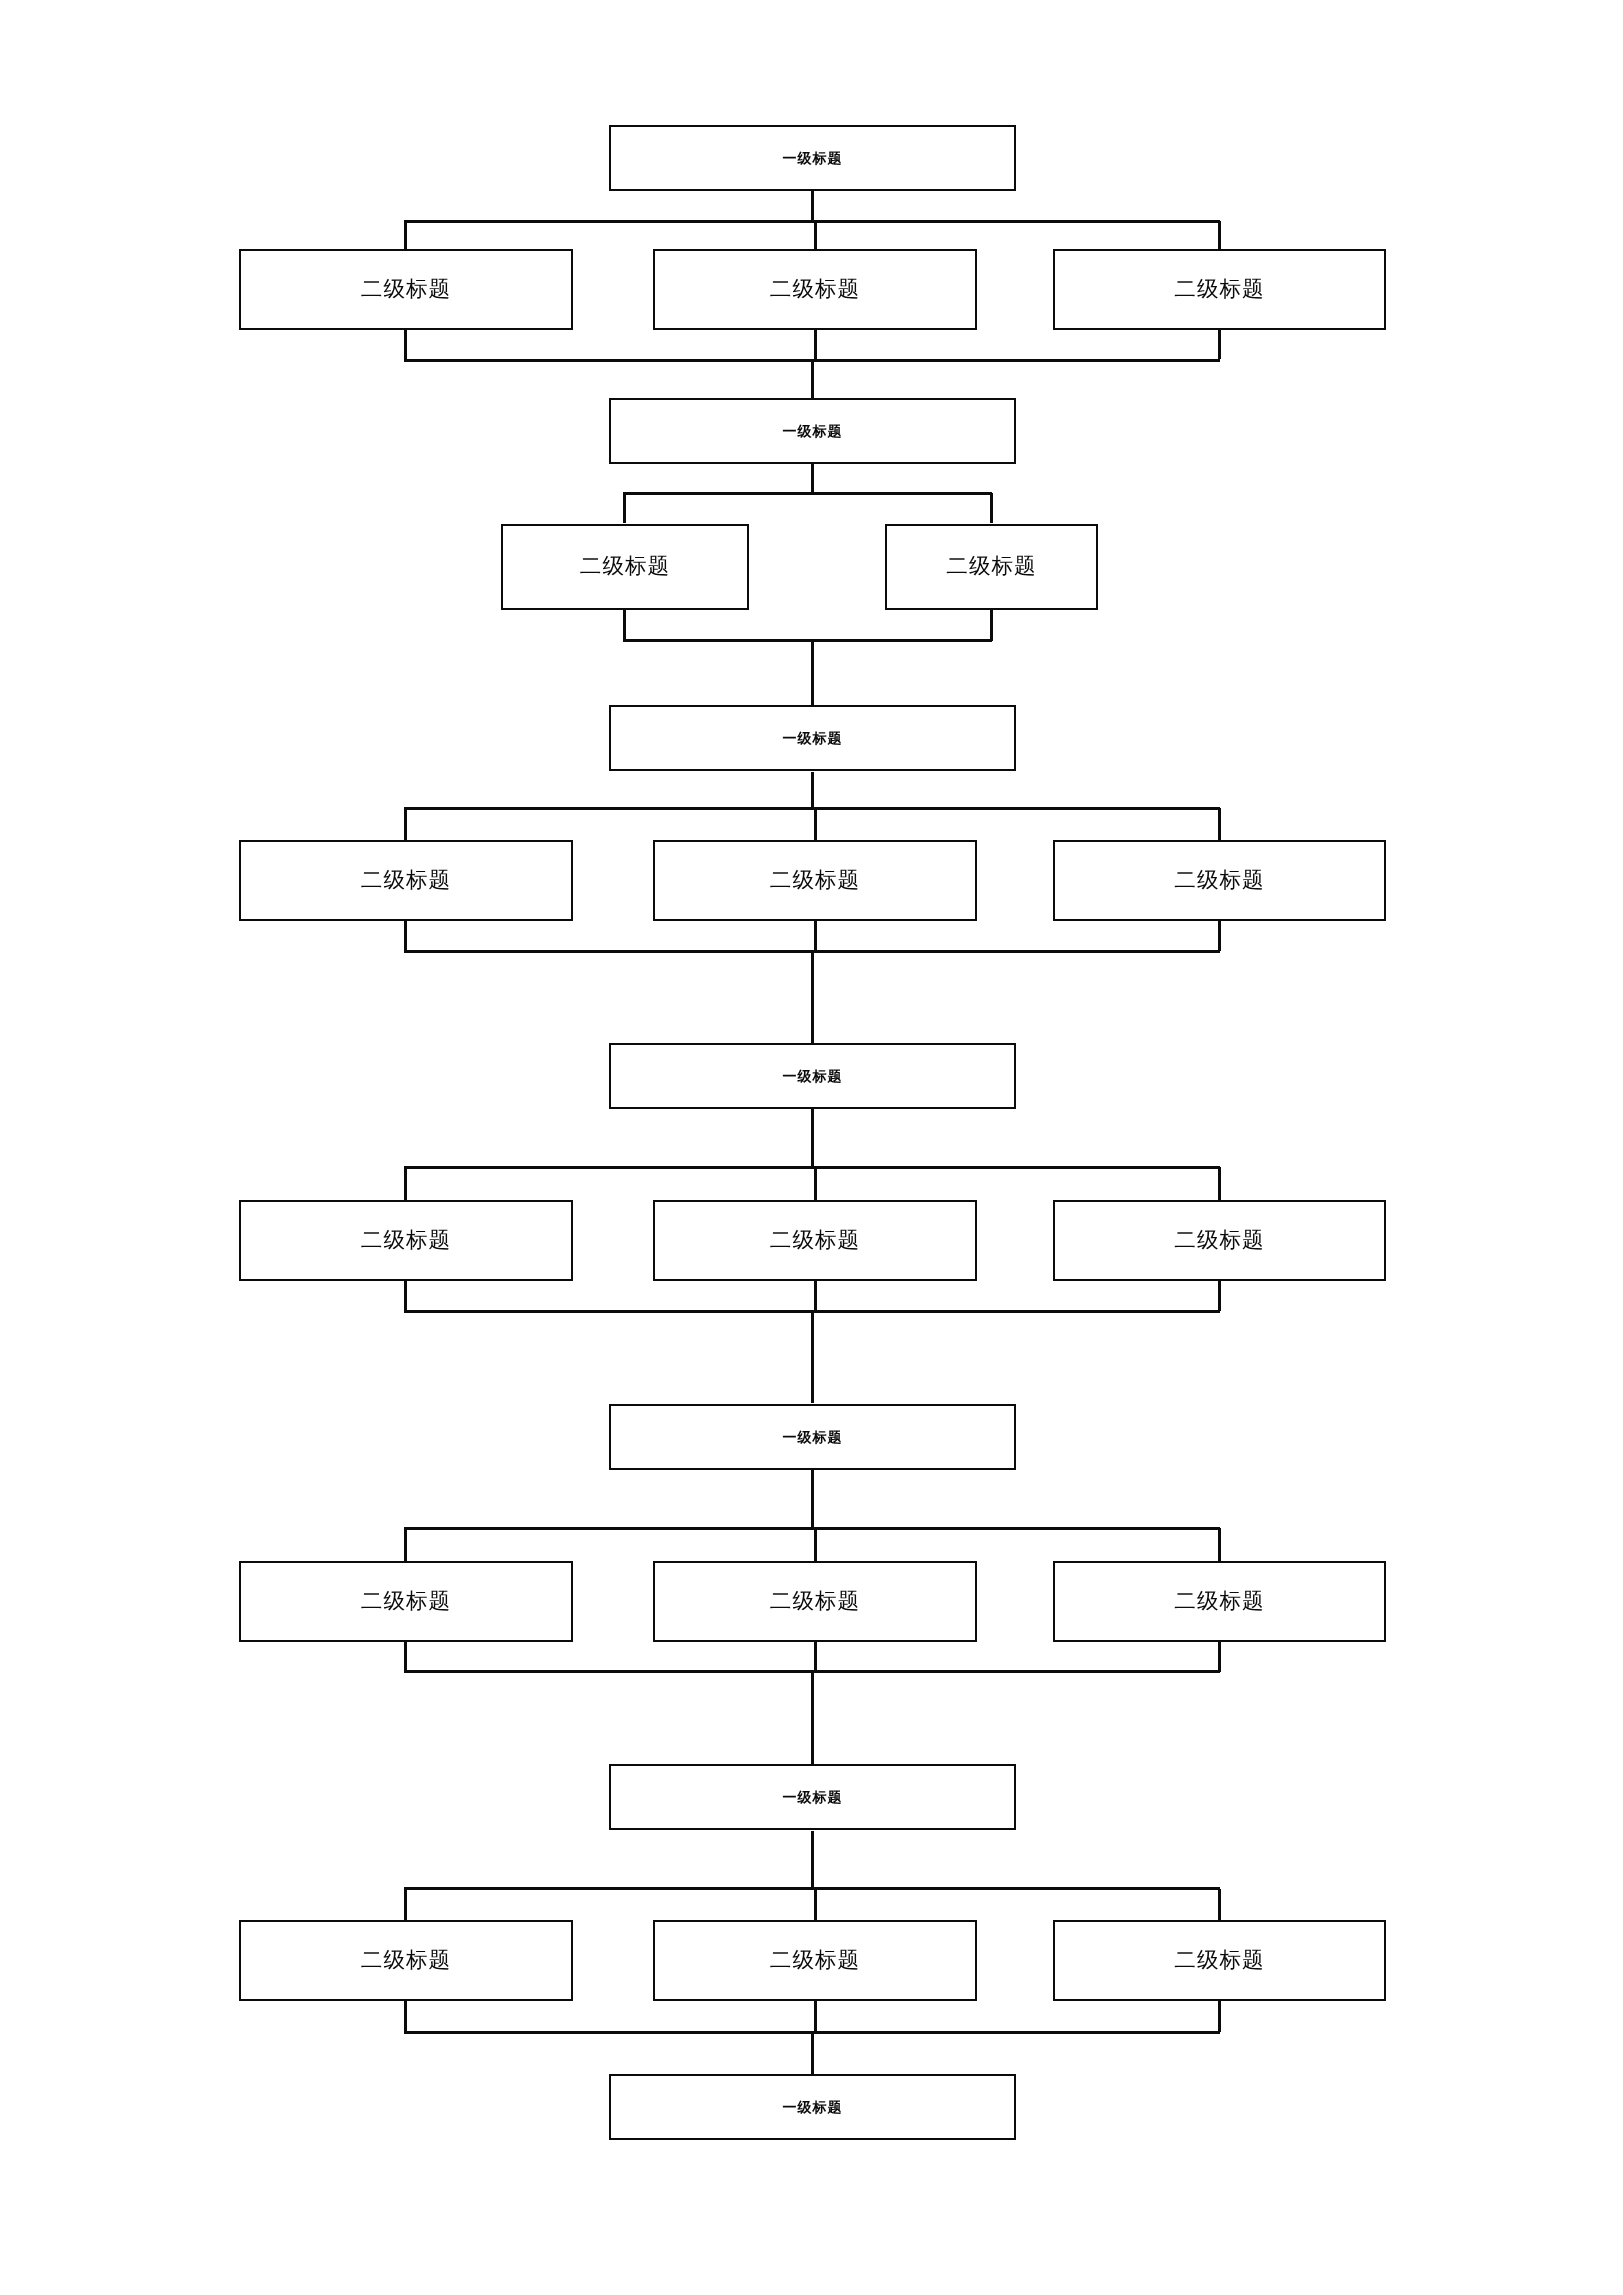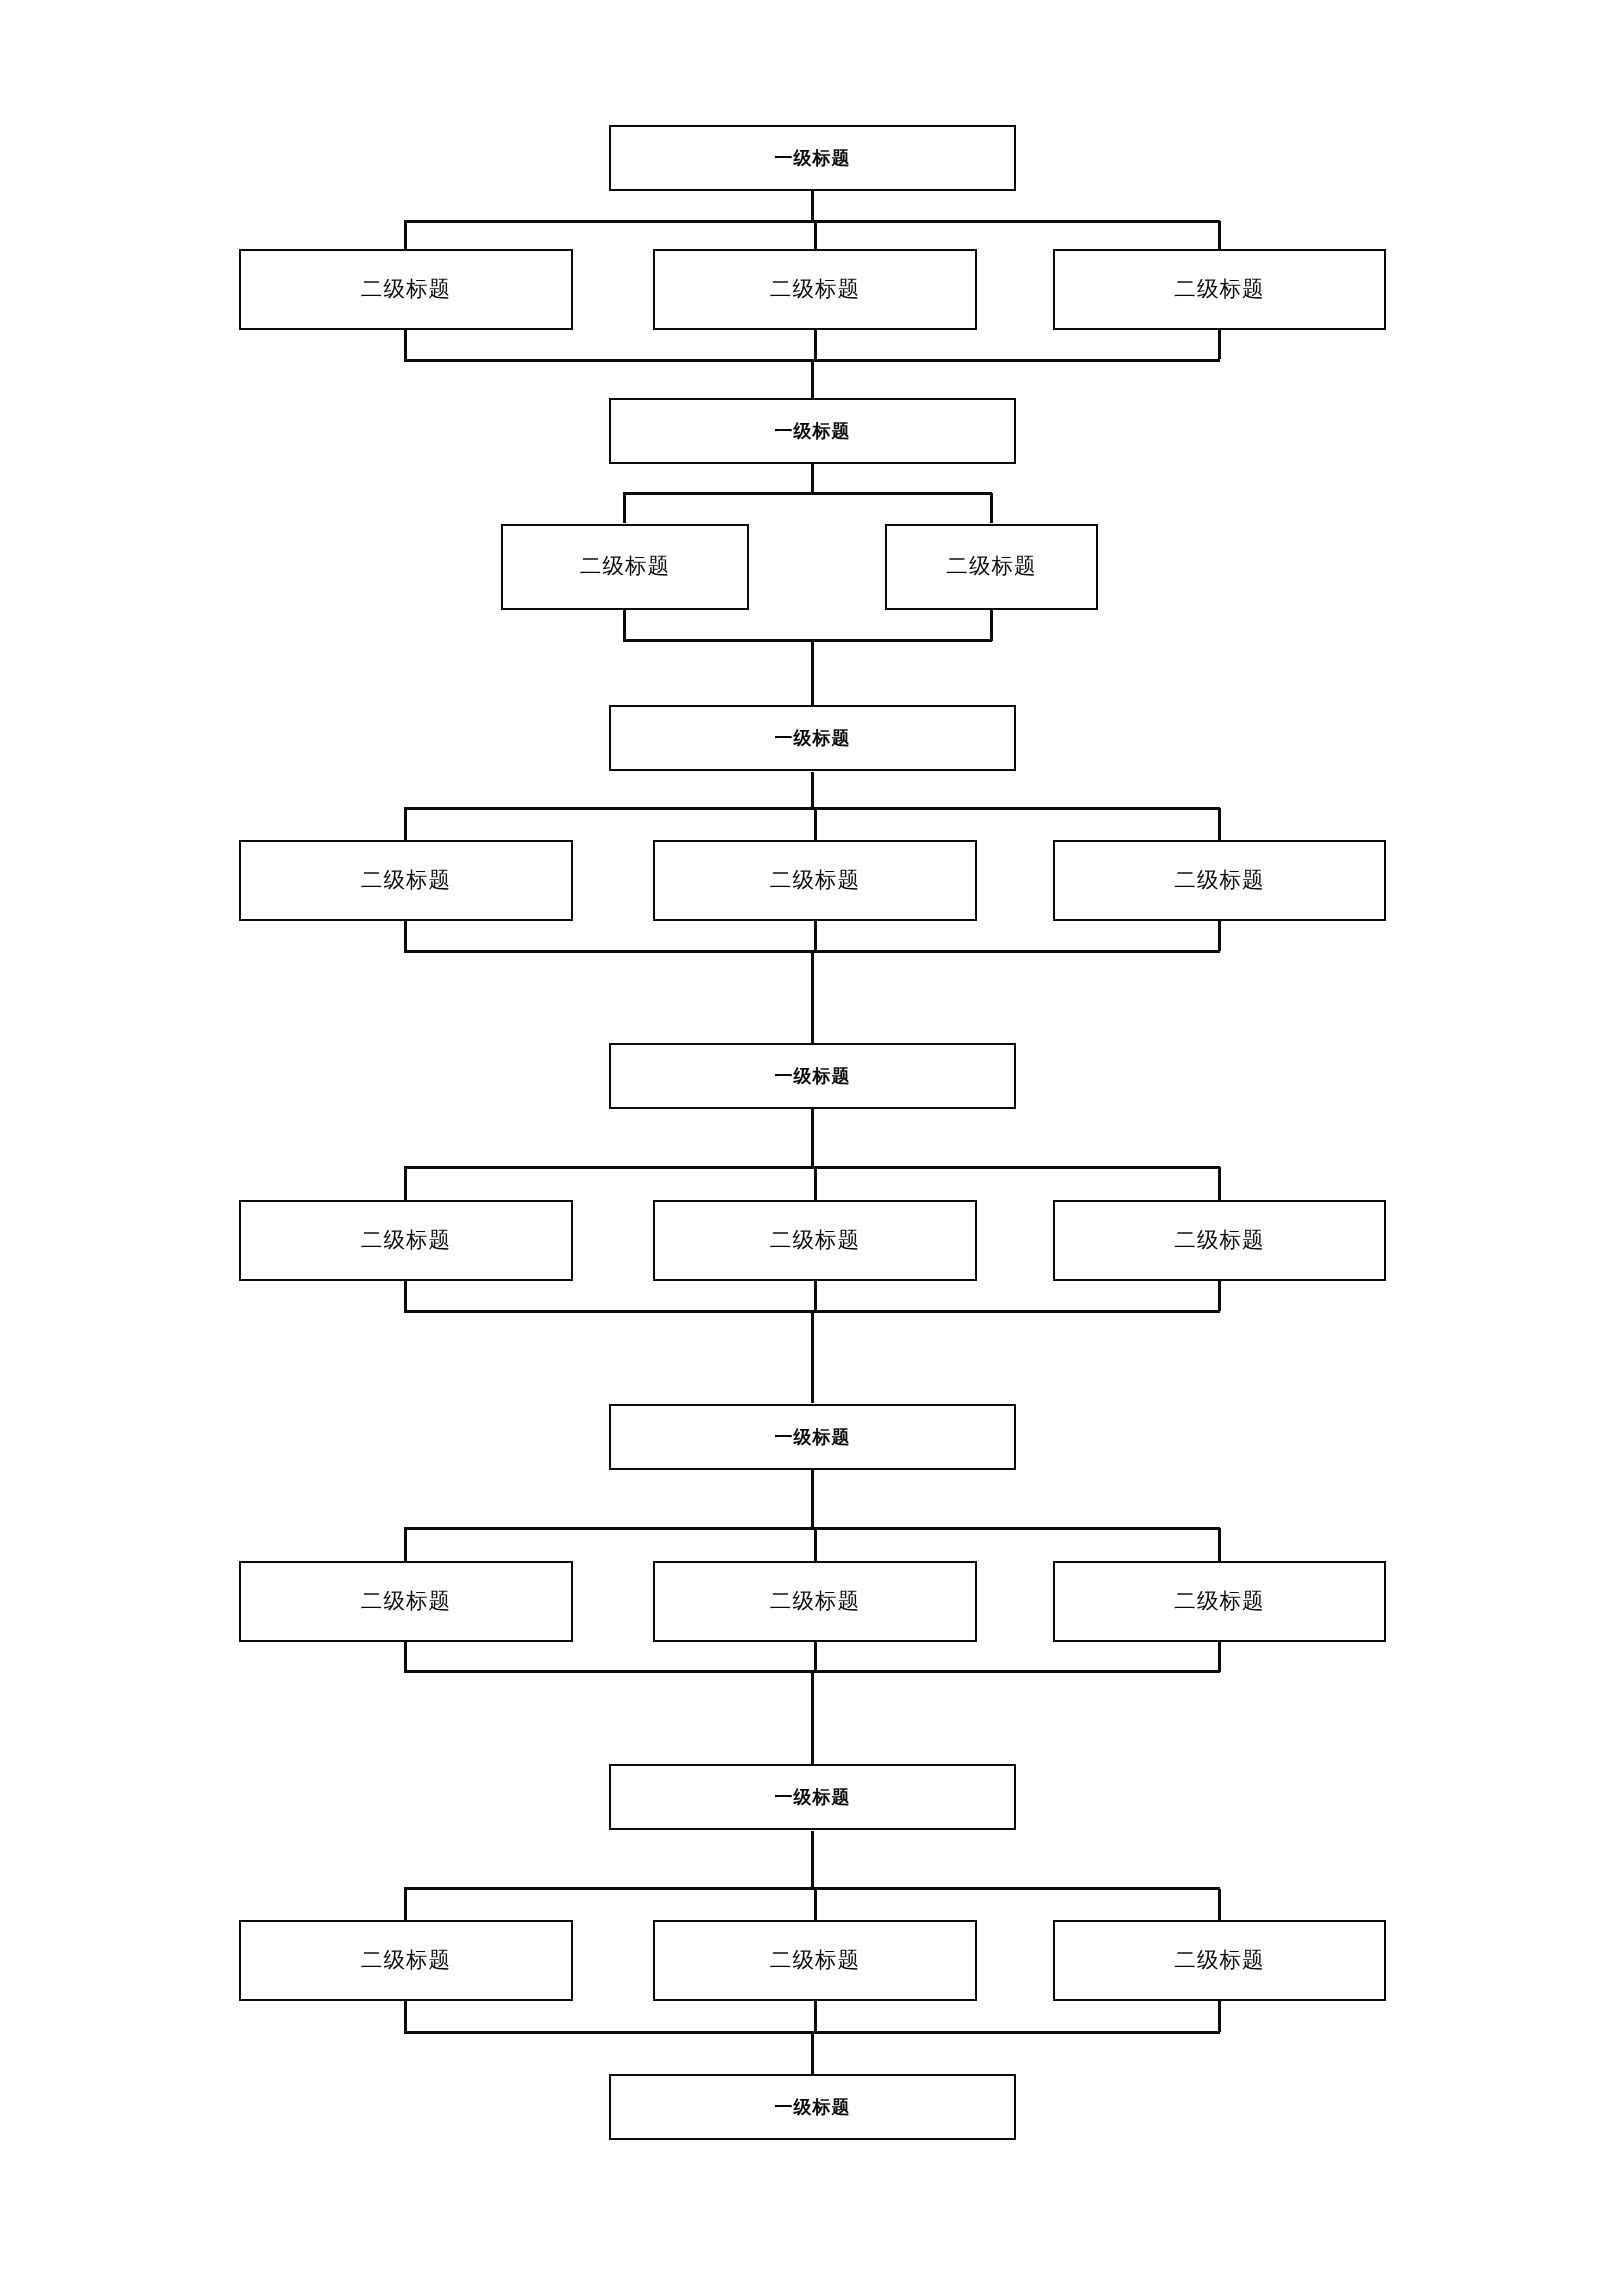--- a/index.html
+++ b/index.html
@@ -36,22 +36,22 @@
   }
   .node .node-label {
     font-size: 21px;
     line-height: 1;
     color: #0b0b0b;
     letter-spacing: 1px;
     white-space: nowrap;
   }
   .node.level1 .node-label {
     font-weight: bold;
-    font-family: Liberation Serif, serif;
-    font-size: 18px;
+    font-family: Liberation Sans, sans-serif;
+    font-size: 14px;
     text-align: right;
   }
   .node.level2 .node-label {
     font-weight: normal;
     font-family: "Liberation Serif", "DejaVu Serif", serif;
     font-size: 21.6px;
   }
 
   
   .vline {

